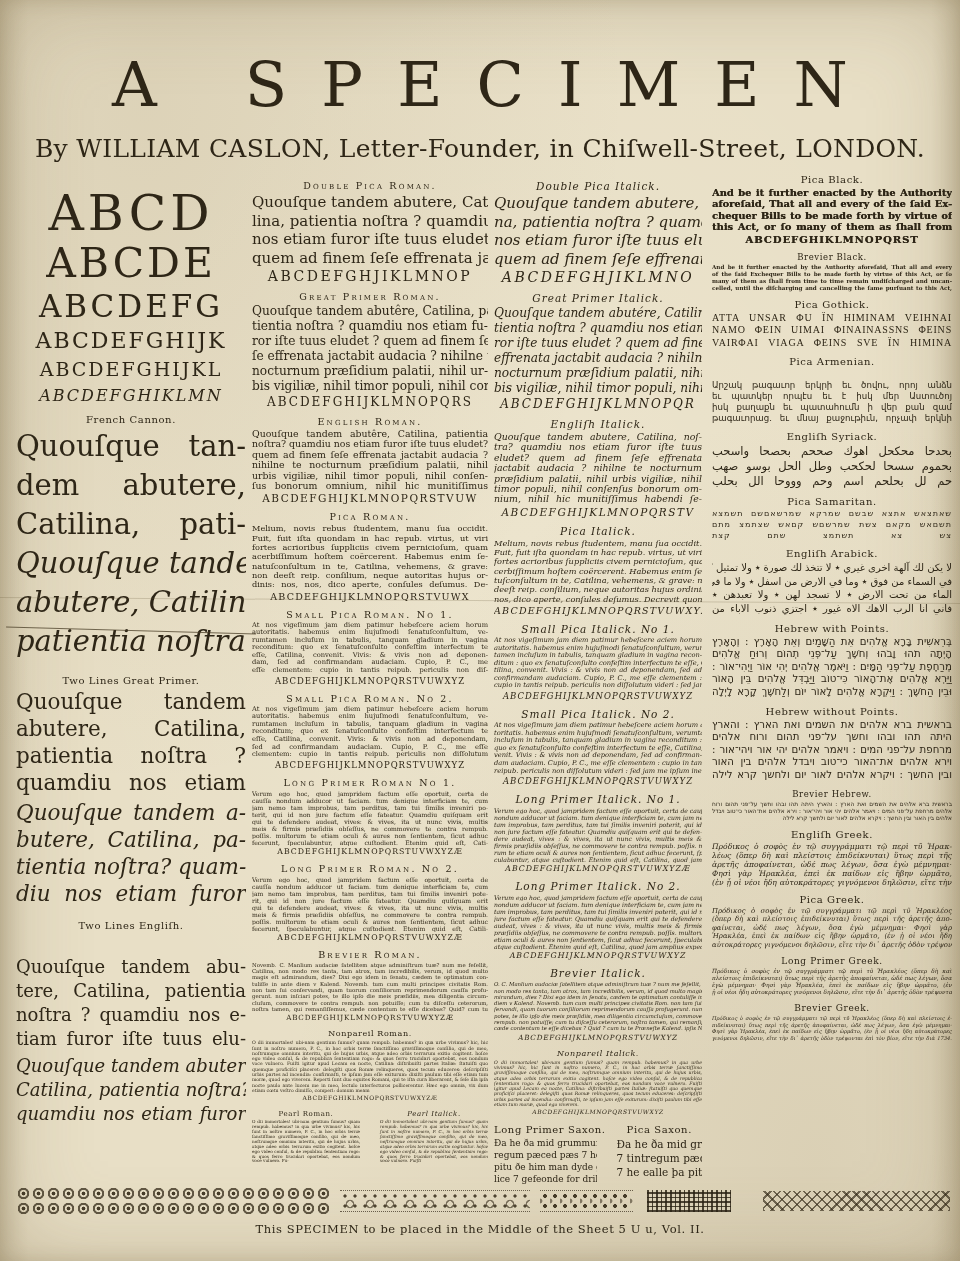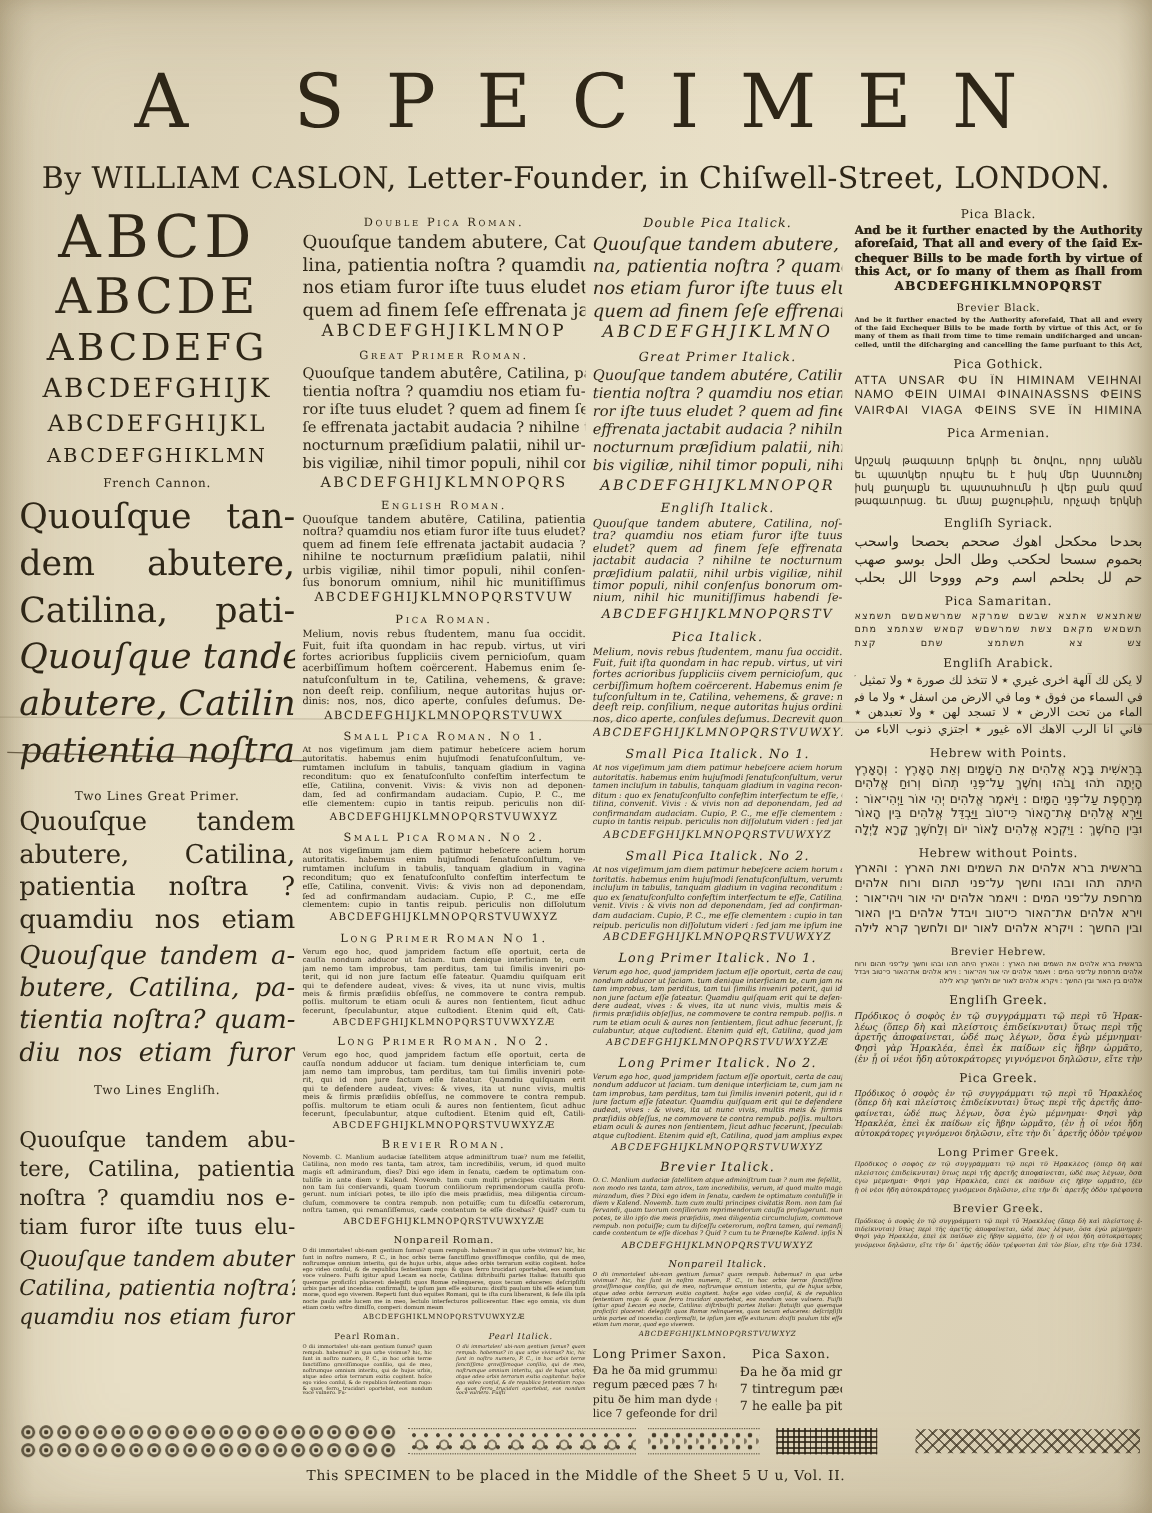--- a/index.html
+++ b/index.html
@@ -10,42 +10,42 @@
   .sheet::before{content:"";position:absolute;inset:0;pointer-events:none;background:
     radial-gradient(ellipse at 15% 8%, rgba(120,100,60,.10), transparent 42%),
     radial-gradient(ellipse at 85% 92%, rgba(120,100,60,.12), transparent 46%),
     radial-gradient(ellipse at 55% 45%, rgba(255,252,238,.18), transparent 62%),
     linear-gradient(90deg, rgba(105,88,50,.14), rgba(105,88,50,0) 3%, rgba(105,88,50,0) 97%, rgba(105,88,50,.16));}
   .title{position:absolute;top:48px;left:0;right:0;text-align:center;
     font-size:62px;letter-spacing:.55em;text-indent:.55em;white-space:nowrap;}
   .subtitle{position:absolute;top:134px;left:0;right:0;text-align:center;
     font-size:25px;letter-spacing:.3px;white-space:nowrap;}
   .col{position:absolute;overflow:hidden;}
-  #col1{left:16px;top:172px;width:230px;height:1008px;}
+  #col1{left:16px;top:188px;width:230px;height:1008px;}
   #col2{left:252px;top:178px;width:236px;height:1010px;}
   #col3{left:494px;top:178px;width:208px;height:1010px;}
   #col4{left:712px;top:172px;width:240px;height:1016px;}
   .sec{margin-bottom:7px;}
   .shead{text-align:center;font-size:9.5px;letter-spacing:2.2px;font-variant:small-caps;
     margin:2px 0 2px;white-space:nowrap;}
   .shead.plain{letter-spacing:.6px;font-variant:normal;font-size:10px;}
   .shead.ital{font-style:italic;font-variant:normal;letter-spacing:1px;font-size:10.5px;}
   .jl > div{text-align:justify;text-align-last:justify;white-space:nowrap;overflow:hidden;}
   .para{text-align:justify;}
   .alpha{text-align:center;white-space:nowrap;overflow:hidden;margin-top:1px;}
   .it{font-style:italic;}
   
   .big{text-align:center;white-space:nowrap;overflow:hidden;}
   .big0{font-size:49px;line-height:52px;letter-spacing:4px;}
   .big1{font-size:41px;line-height:47px;letter-spacing:3px;}
   .big2{font-size:31px;line-height:39px;letter-spacing:3px;}
   .big3{font-size:26px;line-height:33px;letter-spacing:2.5px;}
   .big4{font-size:22px;line-height:30px;letter-spacing:2px;text-align:center;}
   .big5{font-size:19px;line-height:27px;letter-spacing:2px;}
-  .big6{font-size:16px;line-height:25px;letter-spacing:2px;}
+  .big6{font-size:16px;line-height:25px;letter-spacing:2px;font-style:italic;}
   .fc{font-size:29px;line-height:39px;}
   .tlgp{font-size:21.5px;line-height:27px;}
   .tle{font-size:18px;line-height:24px;margin-top:24px;}
   
   .dp{font-size:15px;line-height:18.5px;}   .dpa{font-size:14px;letter-spacing:2.5px;}
   .gp{font-size:12.2px;line-height:15px;}   .gpa{font-size:12px;letter-spacing:2px;}
   .en{font-size:9.4px;line-height:10.4px;}  .ena{font-size:10.5px;letter-spacing:1.5px;}
   .pi{font-size:8.2px;line-height:9.3px;}   .pia{font-size:9.5px;letter-spacing:1.2px;}
   .sp{font-size:6.7px;line-height:7.6px;}   .spa{font-size:8.5px;letter-spacing:1px;}
   .lp{font-size:6.1px;line-height:7px;}     .lpa{font-size:7.8px;letter-spacing:1px;}
@@ -53,21 +53,21 @@
   .np{font-size:4.6px;line-height:5.3px;}   .npa{font-size:6px;letter-spacing:.6px;}
   .pearl{font-size:4.2px;line-height:4.9px;}
   .duo{display:flex;gap:20px;}
   .duo > div{flex:1;min-width:0;}
   .sax-lp{font-size:9px;line-height:12px;}
   .sax-pi{font-size:10.5px;line-height:14px;}
   
   .blk{font-weight:bold;font-size:9.8px;line-height:11.4px;text-shadow:.3px 0 currentColor;}
   .blka{font-weight:bold;font-size:10px;letter-spacing:1px;text-shadow:.3px 0 currentColor;}
   .bblk{font-weight:bold;font-size:5.6px;line-height:7px;}
-  .goth{font-family:Liberation Sans, sans-serif;font-size:10px;line-height:12.6px;letter-spacing:.8px;}
+  .goth{font-family:Liberation Serif, serif;font-size:10px;line-height:12.6px;letter-spacing:.8px;}
   .copt{font-family:"DejaVu Sans",sans-serif;font-size:8.8px;line-height:11.4px;}
   .armn{font-family:"DejaVu Sans",sans-serif;font-size:8.6px;line-height:11px;margin-top:13px;}
   .syrc{font-family:"DejaVu Sans",sans-serif;font-size:11.5px;line-height:15px;direction:rtl;}
   .samr{font-family:"DejaVu Sans",sans-serif;font-size:8px;line-height:10.6px;direction:rtl;letter-spacing:1px;}
   .arab{font-family:"DejaVu Sans",sans-serif;font-size:10px;line-height:13.6px;direction:rtl;}
   .heb{font-family:"DejaVu Sans",sans-serif;font-size:10.2px;line-height:12.6px;direction:rtl;}
   .hebbv{font-family:"DejaVu Sans",sans-serif;font-size:5.8px;line-height:7px;direction:rtl;text-align:justify;}
   .gren{font-size:7.6px;line-height:9px;font-style:italic;}
   .grpi{font-size:6.9px;line-height:8.6px;font-style:italic;}
   .grlp{font-size:5.7px;line-height:7px;font-style:italic;}

